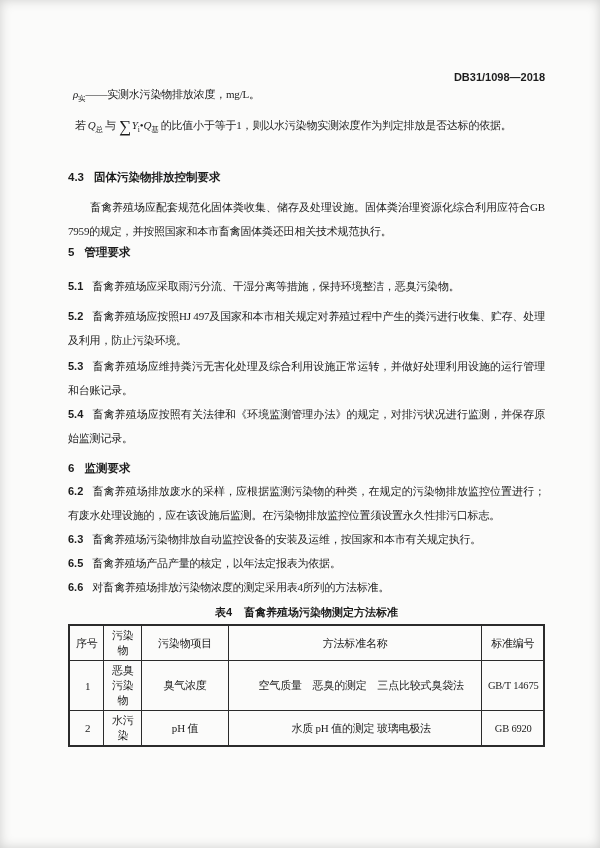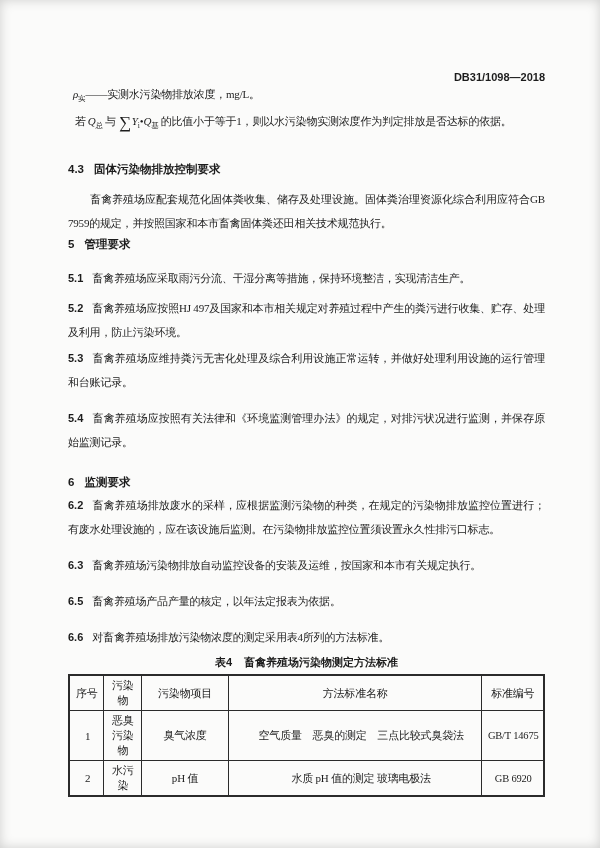--- a/index.html
+++ b/index.html
@@ -10,44 +10,44 @@
     box-shadow: inset 0 0 12px rgba(0,0,0,0.18);
   }
   .content { position:absolute; left:68px; top:0; width:477px; font-size:11px; letter-spacing:-0.2px; }
 
   .doc-header {
     margin-top:70px; text-align:right; font-family:"Liberation Sans","DejaVu Sans",sans-serif;
     font-weight:bold; font-size:11px; letter-spacing:0; line-height:14px;
   }
 
   .rho-line { line-height:20px; padding-left:5px; }
-  .cond-line { margin-top:4px; line-height:16px; padding-left:5px; }
+  .cond-line { margin-top:4px; line-height:24px; padding-left:5px; }
   .sym { font-style:italic; font-family:"Liberation Serif","DejaVu Serif",serif; }
   sub.ss { font-size:7.5px; vertical-align:-3px; letter-spacing:0; }
   .sigma { font-size:17px; vertical-align:-3px; font-style:normal; padding:0 1px; }
   .gap { padding:0 2px; }
 
   .heading {
     font-weight:bold; font-family:"Liberation Sans","DejaVu Sans",sans-serif;
     font-size:11.5px; line-height:18px; letter-spacing:0;
   }
   .h43 { margin-top:26px; }
   .h5  { }
-  .h6  { margin-top:19px; }
+  .h6  { margin-top:9px; }
   .heading .h-num { margin-right:10px; }
 
   .para { margin:0; line-height:24px; text-align:justify; }
   .para43 { margin-top:9px; text-indent:2em; }
   .clause { margin:0; line-height:24px; text-align:justify; }
   .cnum {
     font-weight:bold; font-family:"Liberation Sans","DejaVu Sans",sans-serif;
     margin-right:9px; letter-spacing:0; font-size:11px;
   }
   .mt13 { margin-top:13px; } .mt15 { margin-top:15px; }
-  .mt6 { margin-top:6px; } .mt2 { margin-top:2px; } .mt0 { margin-top:12px; }
+  .mt6 { margin-top:6px; } .mt2 { margin-top:2px; } .mt0 { margin-top:0; }
 
   .tbl-caption {
     margin-top:5px; text-align:center; font-weight:bold; letter-spacing:0;
     font-family:"Liberation Sans","DejaVu Sans",sans-serif; font-size:11px; line-height:16px;
   }
   .tbl-caption .cap-label { margin-right:12px; }
 
   table.t4 { margin-top:4px; width:477px; border-collapse:collapse; border:2px solid #2b2b2b; font-size:11px; }
   .t4 th, .t4 td { border:1px solid #2b2b2b; font-weight:normal; padding:2px 4px; letter-spacing:-0.2px; }
   .t4 th { text-align:center; height:17px; }
@@ -69,21 +69,21 @@
     <div class="rho-line"><span class="sym">ρ</span><sub class="ss">实</sub><span>——实测水污染物排放浓度，mg/L。</span></div>
 
     <div class="cond-line"><span class="gap">若</span><span class="sym">Q</span><sub class="ss">总</sub><span class="gap">与</span><span class="sigma">∑</span><span class="sym">Y</span><sub class="ss">i</sub><span>•</span><span class="sym">Q</span><sub class="ss">基</sub><span class="gap">的比值小于等于1，则以水污染物实测浓度作为判定排放是否达标的依据。</span></div>
 
     <div class="heading h43"><span class="h-num">4.3</span><span>固体污染物排放控制要求</span></div>
 
     <p class="para para43">畜禽养殖场应配套规范化固体粪收集、储存及处理设施。固体粪治理资源化综合利用应符合GB 7959的规定，并按照国家和本市畜禽固体粪还田相关技术规范执行。</p>
 
     <div class="heading h5"><span class="h-num">5</span><span>管理要求</span></div>
 
-    <p class="clause mt13"><span class="cnum">5.1</span><span>畜禽养殖场应采取雨污分流、干湿分离等措施，保持环境整洁，实现清洁生产。</span></p>
+    <p class="clause mt13"><span class="cnum">5.1</span><span>畜禽养殖场应采取雨污分流、干湿分离等措施，保持环境整洁，恶臭污染物。</span></p>
     <p class="clause mt6"><span class="cnum">5.2</span><span>畜禽养殖场应按照HJ 497及国家和本市相关规定对养殖过程中产生的粪污进行收集、贮存、处理及利用，防止污染环境。</span></p>
     <p class="clause mt2"><span class="cnum">5.3</span><span>畜禽养殖场应维持粪污无害化处理及综合利用设施正常运转，并做好处理利用设施的运行管理和台账记录。</span></p>
     <p class="clause mt0"><span class="cnum">5.4</span><span>畜禽养殖场应按照有关法律和《环境监测管理办法》的规定，对排污状况进行监测，并保存原始监测记录。</span></p>
 
     <div class="heading h6"><span class="h-num">6</span><span>监测要求</span></div>
 
     <p class="clause mt2"><span class="cnum">6.2</span><span>畜禽养殖场排放废水的采样，应根据监测污染物的种类，在规定的污染物排放监控位置进行；有废水处理设施的，应在该设施后监测。在污染物排放监控位置须设置永久性排污口标志。</span></p>
     <p class="clause mt0"><span class="cnum">6.3</span><span>畜禽养殖场污染物排放自动监控设备的安装及运维，按国家和本市有关规定执行。</span></p>
     <p class="clause mt0"><span class="cnum">6.5</span><span>畜禽养殖场产品产量的核定，以年法定报表为依据。</span></p>
     <p class="clause mt0"><span class="cnum">6.6</span><span>对畜禽养殖场排放污染物浓度的测定采用表4所列的方法标准。</span></p>

